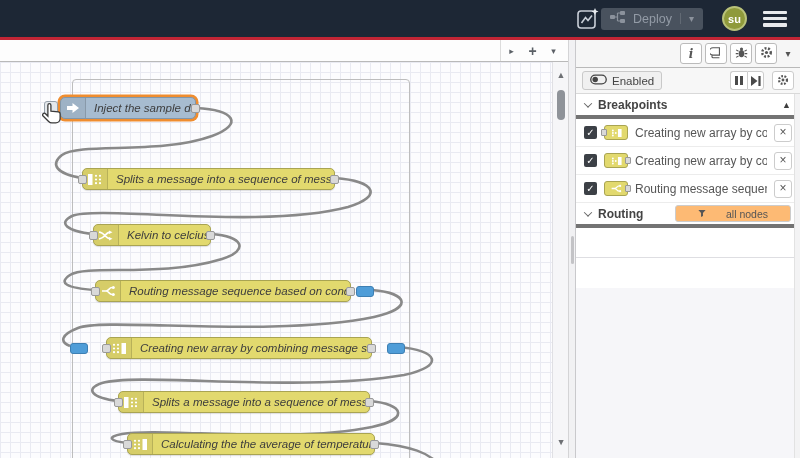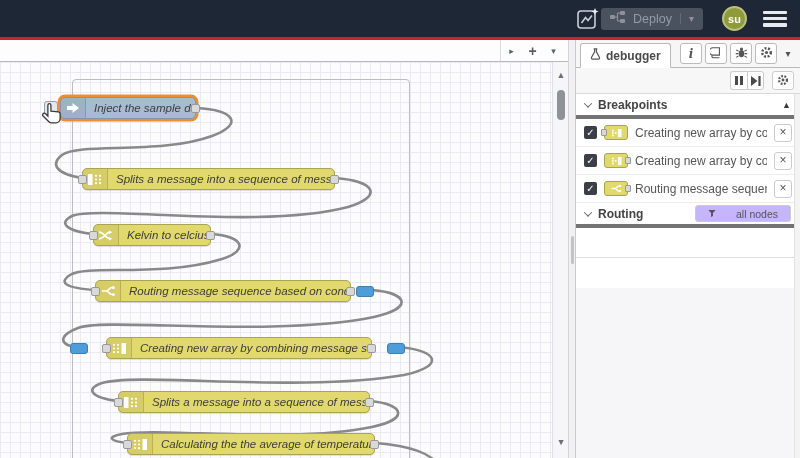--- a/index.html
+++ b/index.html
@@ -78,21 +78,21 @@
   .scrolltop { margin-left:auto; font-size:9px; color:#3c3c3c; }
 
   .bp-row { height:28px; border-bottom:1px solid #ececec; display:flex; align-items:center; gap:7px; padding:0 8px; background:#fff; }
   .cbx { width:13px; height:13px; background:#3c4046; border-radius:2px; color:#fff; font-size:10px; line-height:13px; text-align:center; flex:none; }
   .mini { position:relative; width:24px; height:15px; background:#e2d96e; border:1px solid #a9a452; border-radius:3px; display:flex; align-items:center; justify-content:center; flex:none; }
   .mini .nub { position:absolute; width:6px; height:7px; top:3px; background:#d9d9d9; border:1px solid #999; border-radius:1px; }
   .mini.nub-left .nub { left:-4px; } .mini.nub-right .nub { right:-4px; }
   .bp-label { flex:1; font-size:12px; color:#555; white-space:nowrap; overflow:hidden; }
   .x-btn { width:18px; height:18px; flex:none; background:#fff; border:1px solid #ccc; border-radius:3px; font-size:12px; color:#555; line-height:15px; text-align:center; }
 
-  .filter-btn { margin-left:auto; height:17px; display:flex; align-items:center; gap:20px; background:#c4b5fd; border:1px solid #ccc; border-radius:3px; padding:0 12px; font-size:10.5px; color:#555; }
+  .filter-btn { margin-left:auto; height:17px; display:flex; align-items:center; gap:20px; background:#fdba74; border:1px solid #ccc; border-radius:3px; padding:0 22px; font-size:10.5px; color:#555; }
   .messages-empty { height:30px; background:#fff; border-bottom:1px solid #dedee2; }
   .panel-rest { position:absolute; left:0; top:248px; width:224px; bottom:0; background:#f6f6f9; }
   .sb-track { position:absolute; right:0; top:54px; bottom:0; width:6px; background:#f3f3f4; border-left:1px solid #e2e2e2; }
 </style>
 </head>
 <body>
 
 <div class="app-header">
   <div class="ai-btn">
     <svg width="24" height="24" viewBox="0 0 24 24">
@@ -269,28 +269,20 @@
   </div>
 </div>
 
 <div class="separator">
   <div class="sep-grip"></div>
 </div>
 
 <div class="sidebar">
 
   <div class="sb-tabbar">
-    <div class="sb-tab">
-      <span>
-        <svg width="11" height="12" viewBox="0 0 12 13">
-            <path d="M4 1 h4 M5 1 v3.2 L1.6 10.4 A1.2 1.2 0 0 0 2.7 12 h6.6 a1.2 1.2 0 0 0 1.1 -1.6 L7 4.2 V1" fill="none" stroke="#555" stroke-width="1.3"></path>
-          </svg>
-      </span>
-      <span>debugger</span>
-    </div>
     <div class="sb-icontabs">
       <div class="icontab info">
           <span>i</span>
         </div>
       <div class="icontab">
         <span>
           <svg width="12" height="13" viewBox="0 0 14 14">
               <path d="M3.4 1.5 H11 V10 H3.4 A1.7 1.7 0 0 0 3.4 13.2 H11 M3.4 1.5 A1.7 1.7 0 0 0 3.4 10" fill="none" stroke="#555" stroke-width="1.3"></path>
             </svg>
         </span>
@@ -310,20 +302,29 @@
               <circle cx="7" cy="7" r="4.6" fill="none" stroke="#555" stroke-width="2.6" stroke-dasharray="2.1 1.7"></circle>
               <circle cx="7" cy="7" r="1.7" fill="#555"></circle>
             </svg>
         </span>
       </div>
       <div class="sb-morechev">▾</div>
     </div>
   </div>
 
   <div class="sb-toolbar">
+    <div class="enabled-btn">
+      <span>
+        <svg width="17" height="11" viewBox="0 0 18 11">
+            <rect x="0.8" y="0.8" width="16.4" height="9.4" rx="4.7" fill="none" stroke="#444" stroke-width="1.4"></rect>
+            <circle cx="5.5" cy="5.5" r="2.9" fill="#444"></circle>
+          </svg>
+      </span>
+      <span>Enabled</span>
+    </div>
     <div class="play-group">
       <div class="pg-btn first">
           <span class="pause-bars">
             <i></i>
             <i></i>
           </span>
         </div>
       <div class="pg-btn last">
         <span>
           <svg width="10" height="10" viewBox="0 0 10 10">

